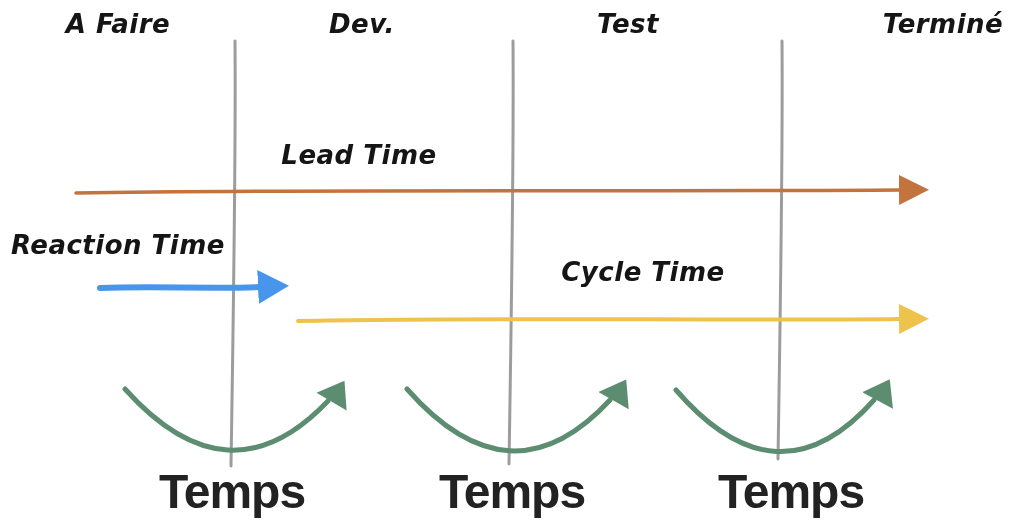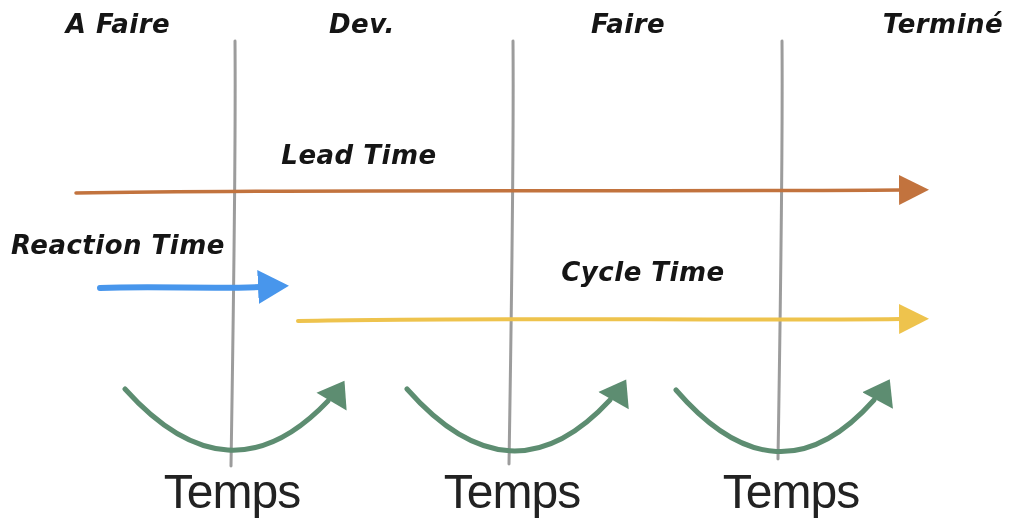--- a/index.html
+++ b/index.html
@@ -20,21 +20,21 @@
   }
   .hand{
     font-family:"DejaVu Sans", sans-serif;
     font-style:italic;
     font-weight:700;
     font-size:26px;
     letter-spacing:0.5px;
   }
   .clean{
     font-family:"Liberation Sans", sans-serif;
-    font-weight:400;
+    font-weight:700;
     font-size:48px;
     letter-spacing:-1px;
     color:#222;
   }
 </style>
 </head>
 <body>
 
 <div class="canvas">
 
@@ -64,21 +64,21 @@
 
     <path d="M298,321 C480,317 720,321 901,319" fill="none" stroke-width="4" stroke-linecap="round" marker-end="url(#mYellow)" stroke="#eec34d"></path>
 
     <path d="M125,389 Q229,505 328,401" fill="none" stroke-width="5" stroke-linecap="round" marker-end="url(#mGreen)" stroke="#5d8d71"></path>
     <path d="M407,389 Q511,507 610,400" fill="none" stroke-width="5" stroke-linecap="round" marker-end="url(#mGreen)" stroke="#5d8d71"></path>
     <path d="M676,390 Q778,508 874,400" fill="none" stroke-width="5" stroke-linecap="round" marker-end="url(#mGreen)" stroke="#5d8d71"></path>
   </svg>
 
   <div class="label hand" style="left:118px;top:11px;">A Faire</div>
   <div class="label hand" style="left:362px;top:11px;text-align:right;">Dev.</div>
-  <div class="label hand" style="left:628px;top:11px;">Faire</div>
+  <div class="label hand" style="left:628px;top:11px;">Test</div>
   <div class="label hand" style="left:923px;top:11px;margin-left:20px;">Terminé</div>
 
   <div class="label hand" style="left:359px;top:142px;">Lead Time</div>
   <div class="label hand" style="left:118px;top:232px;">Reaction Time</div>
   <div class="label hand" style="left:643px;top:259px;">Cycle Time</div>
 
   <div class="label clean" style="left:232px;top:468px;">Temps</div>
   <div class="label clean" style="left:512px;top:468px;">Temps</div>
   <div class="label clean" style="left:791px;top:468px;">Temps</div>
 

